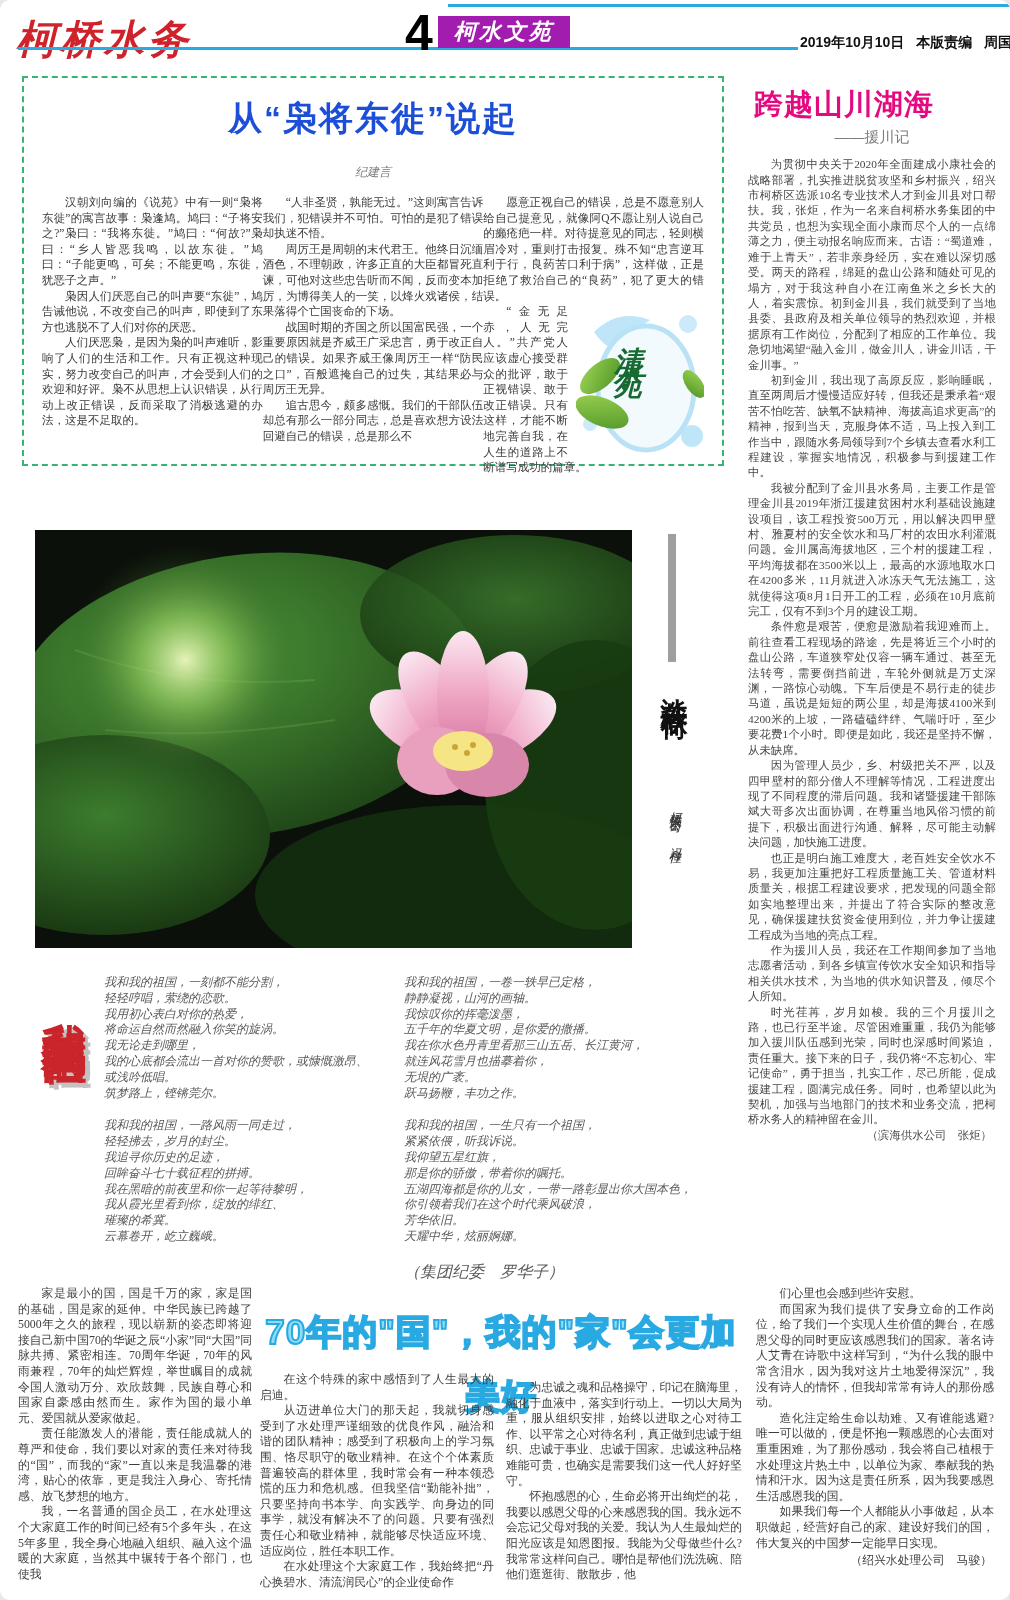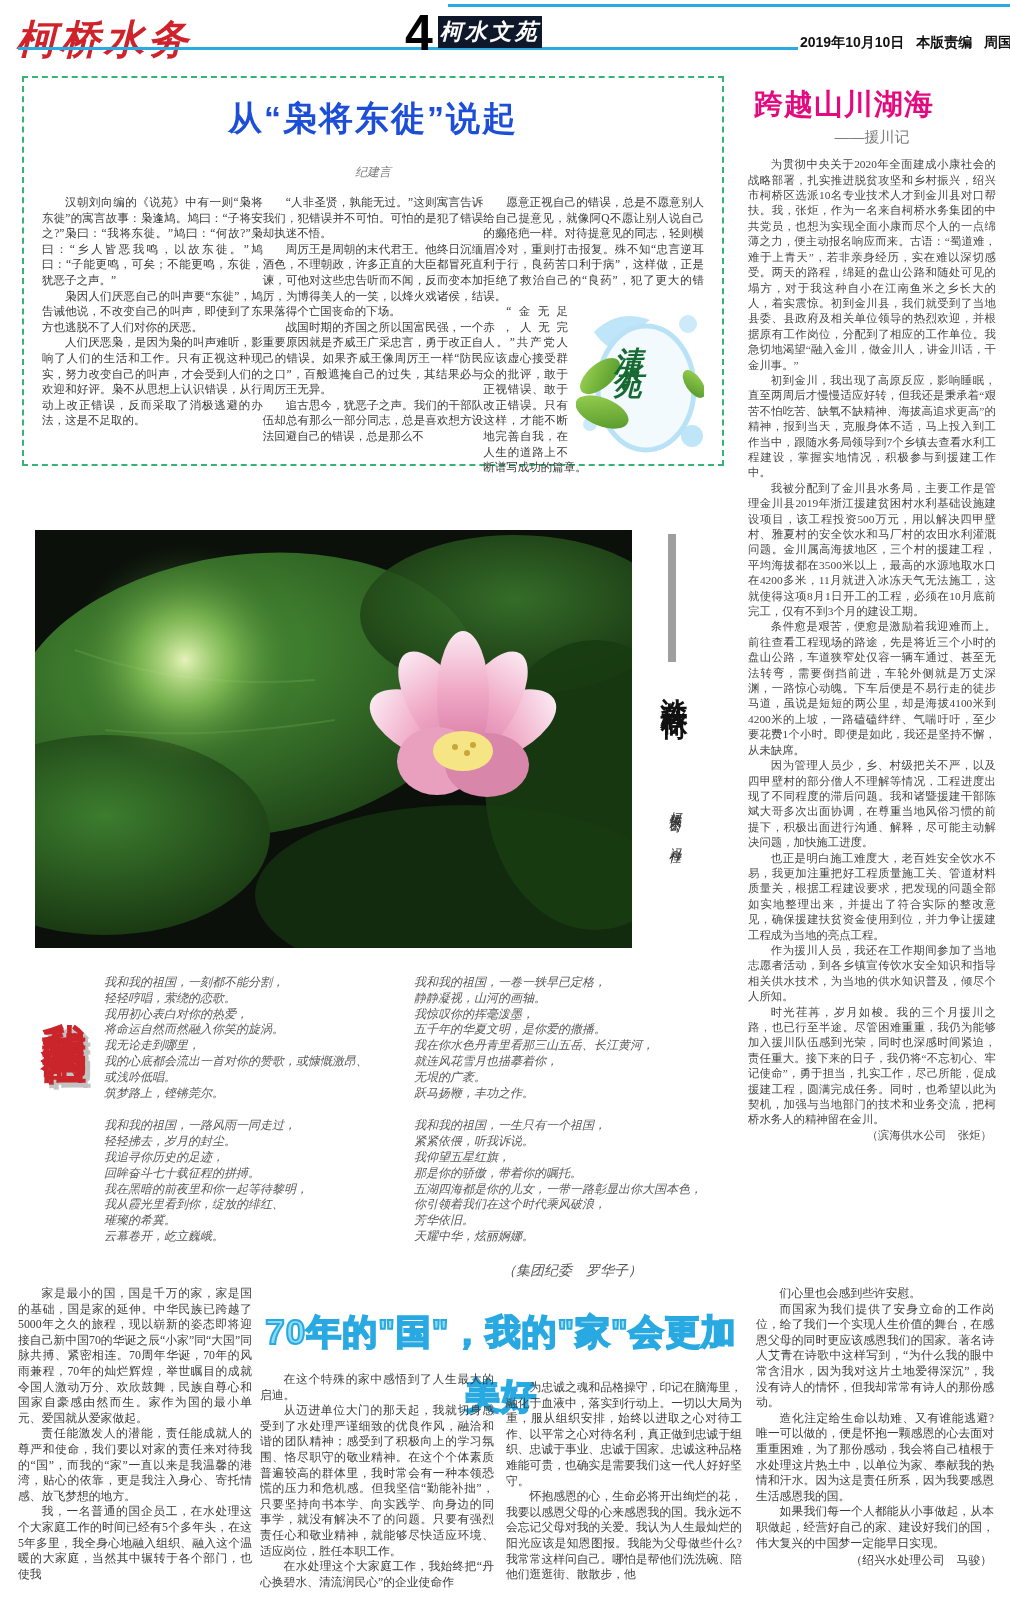--- a/index.html
+++ b/index.html
@@ -1,24 +1,24 @@
 <!DOCTYPE html>
 <html><head>
 <meta charset="utf-8">
 <style>
   html,body{margin:0;padding:0;background:#e8e8e8;}
   .page{position:relative;width:1010px;height:1600px;background:#ffffff;margin:0 auto;
-        overflow:hidden;font-family:"Liberation Serif","DejaVu Serif",serif;color:#2f2f2f;}
+        overflow:hidden;font-family:"Liberation Serif","DejaVu Serif",serif;color:#2f2f2f;border-radius:10px;}
 
   
   .masthead{position:absolute;left:16px;top:12px;font-size:40px;font-weight:bold;
             font-style:italic;color:#d0222b;letter-spacing:4px;font-family:"DejaVu Serif",serif;}
   .page-num{position:absolute;left:405px;top:4px;font-size:50px;font-weight:bold;color:#000;
             font-family:"Liberation Sans",sans-serif;}
-  .section-box{position:absolute;left:438px;top:16px;width:104px;height:32px;background:#0f172a;
+  .section-box{position:absolute;left:438px;top:16px;width:132px;height:32px;background:#a21caf;
                color:#fff;font-size:22px;font-weight:bold;font-style:italic;text-align:center;
                line-height:32px;letter-spacing:3px;}
   .rule-top{position:absolute;left:448px;top:4px;width:562px;height:3px;background:#29abe2;}
   .rule-bottom{position:absolute;left:18px;top:47px;width:780px;height:3px;background:#29abe2;}
   .dateline{position:absolute;left:800px;top:34px;width:200px;font-size:14px;font-weight:bold;
             color:#111;font-family:"Liberation Sans",sans-serif;white-space:nowrap;}
   .dateline span{margin-right:8px;}
 
   
   .feature-box{position:absolute;left:22px;top:76px;width:702px;height:390px;
@@ -54,26 +54,26 @@
   .cap-title{position:absolute;left:14px;top:142px;writing-mode:vertical-rl;font-size:27px;
              font-weight:bold;color:#111;letter-spacing:5px;font-family:"Liberation Sans",sans-serif;}
   .cap-credit{position:absolute;left:24px;top:268px;writing-mode:vertical-rl;font-size:12px;
               color:#333;letter-spacing:2px;font-style:italic;}
   .cap-credit .gap{display:inline-block;height:14px;}
 
   
   .poem-title{position:absolute;left:34px;top:986px;writing-mode:vertical-rl;font-size:45px;
               font-weight:bold;color:#c9252b;letter-spacing:4px;
               text-shadow:5px 5px 0 #c2c2c2;font-family:"Liberation Sans",sans-serif;}
-  .poem-cols{position:absolute;left:104px;top:975px;width:636px;display:flex;gap:10px;}
+  .poem-cols{position:absolute;left:104px;top:975px;width:636px;display:flex;}
   .poem-col1{width:300px;}
   .poem-col2{width:326px;}
   .stanza{white-space:pre-line;font-size:12px;line-height:15.8px;color:#585858;
           font-style:italic;margin:0 0 17px 0;}
-  .poem-sign{text-align:center;font-size:14px;color:#585858;font-style:italic;padding-right:10px;}
+  .poem-sign{text-align:left;font-size:16px;color:#585858;font-style:italic;padding-right:10px;}
 
   
   .b-col{position:absolute;font-size:11.8px;line-height:15.6px;text-align:justify;color:#3d3d3d;}
   .b-col p{margin:0;text-indent:2em;}
   .b-col1{left:18px;top:1286px;width:234px;height:314px;overflow:hidden;}
   .b-col2{left:260px;top:1372px;width:234px;height:228px;overflow:hidden;}
   .b-col3{left:506px;top:1380px;width:236px;height:220px;overflow:hidden;}
   .b-col4{left:756px;top:1286px;width:238px;height:314px;overflow:hidden;}
   .b-title{position:absolute;left:258px;top:1300px;width:486px;height:64px;text-align:center;
            font-size:35px;font-weight:bold;color:#8edcf8;line-height:64px;letter-spacing:1px;
@@ -104,21 +104,21 @@
     <div class="feature-cols">
       <div class="feature-col">
         <p>汉朝刘向编的《说苑》中有一则“枭将东徙”的寓言故事：枭逢鸠。鸠曰：“子将安之?”枭曰：“我将东徙。”鸠曰：“何故?”枭曰：“乡人皆恶我鸣，以故东徙。”鸠曰：“子能更鸣，可矣；不能更鸣，东徙，犹恶子之声。”</p>
         <p>枭因人们厌恶自己的叫声要“东徙”，鸠告诫他说，不改变自己的叫声，即使到了东方也逃脱不了人们对你的厌恶。</p>
         <p>人们厌恶枭，是因为枭的叫声难听，影响了人们的生活和工作。只有正视这种现实，努力改变自己的叫声，才会受到人们的欢迎和好评。枭不从思想上认识错误，从行动上改正错误，反而采取了消极逃避的办法，这是不足取的。</p>
       </div>
       <div class="feature-col">
         <p>“人非圣贤，孰能无过。”这则寓言告诉我们，犯错误并不可怕。可怕的是犯了错误却执迷不悟。</p>
         <p>周厉王是周朝的末代君王。他终日沉缅酒色，不理朝政，许多正直的大臣都冒死直谏，可他对这些忠告听而不闻，反而变本加厉，为博得美人的一笑，以烽火戏诸侯，结果落得个亡国丧命的下场。</p>
         <p>战国时期的齐国之所以国富民强，一个重要原因就是齐威王广采忠言，勇于改正自己的错误。如果齐威王像周厉王一样“防民之口”，百般遮掩自己的过失，其结果必与周厉王无异。</p>
-        <p>追古思今，犹恶子之声。我们的干部队伍却总有那么一部分同志，总是喜欢想方设法回避自己的错误，总是那么不</p>
+        <p>追古思今，颇多感慨。我们的干部队伍却总有那么一部分同志，总是喜欢想方设法回避自己的错误，总是那么不</p>
       </div>
       <div class="feature-col">
         <p>愿意正视自己的错误，总是不愿意别人给自己提意见，就像阿Q不愿让别人说自己的癞疮疤一样。对待提意见的同志，轻则横眉冷对，重则打击报复。殊不知“忠言逆耳利于行，良药苦口利于病”，这样做，正是拒绝了救治自己的“良药”，犯了更大的错误。</p>
         <div class="qsy-graphic">
           <svg width="128" height="152" viewBox="0 0 128 152">
             <defs>
               <linearGradient id="leafA" x1="0" y1="0" x2="1" y2="1">
                 <stop offset="0%" stop-color="#9ed454"></stop>
                   <stop offset="100%" stop-color="#4f9427"></stop>
               </linearGradient>

